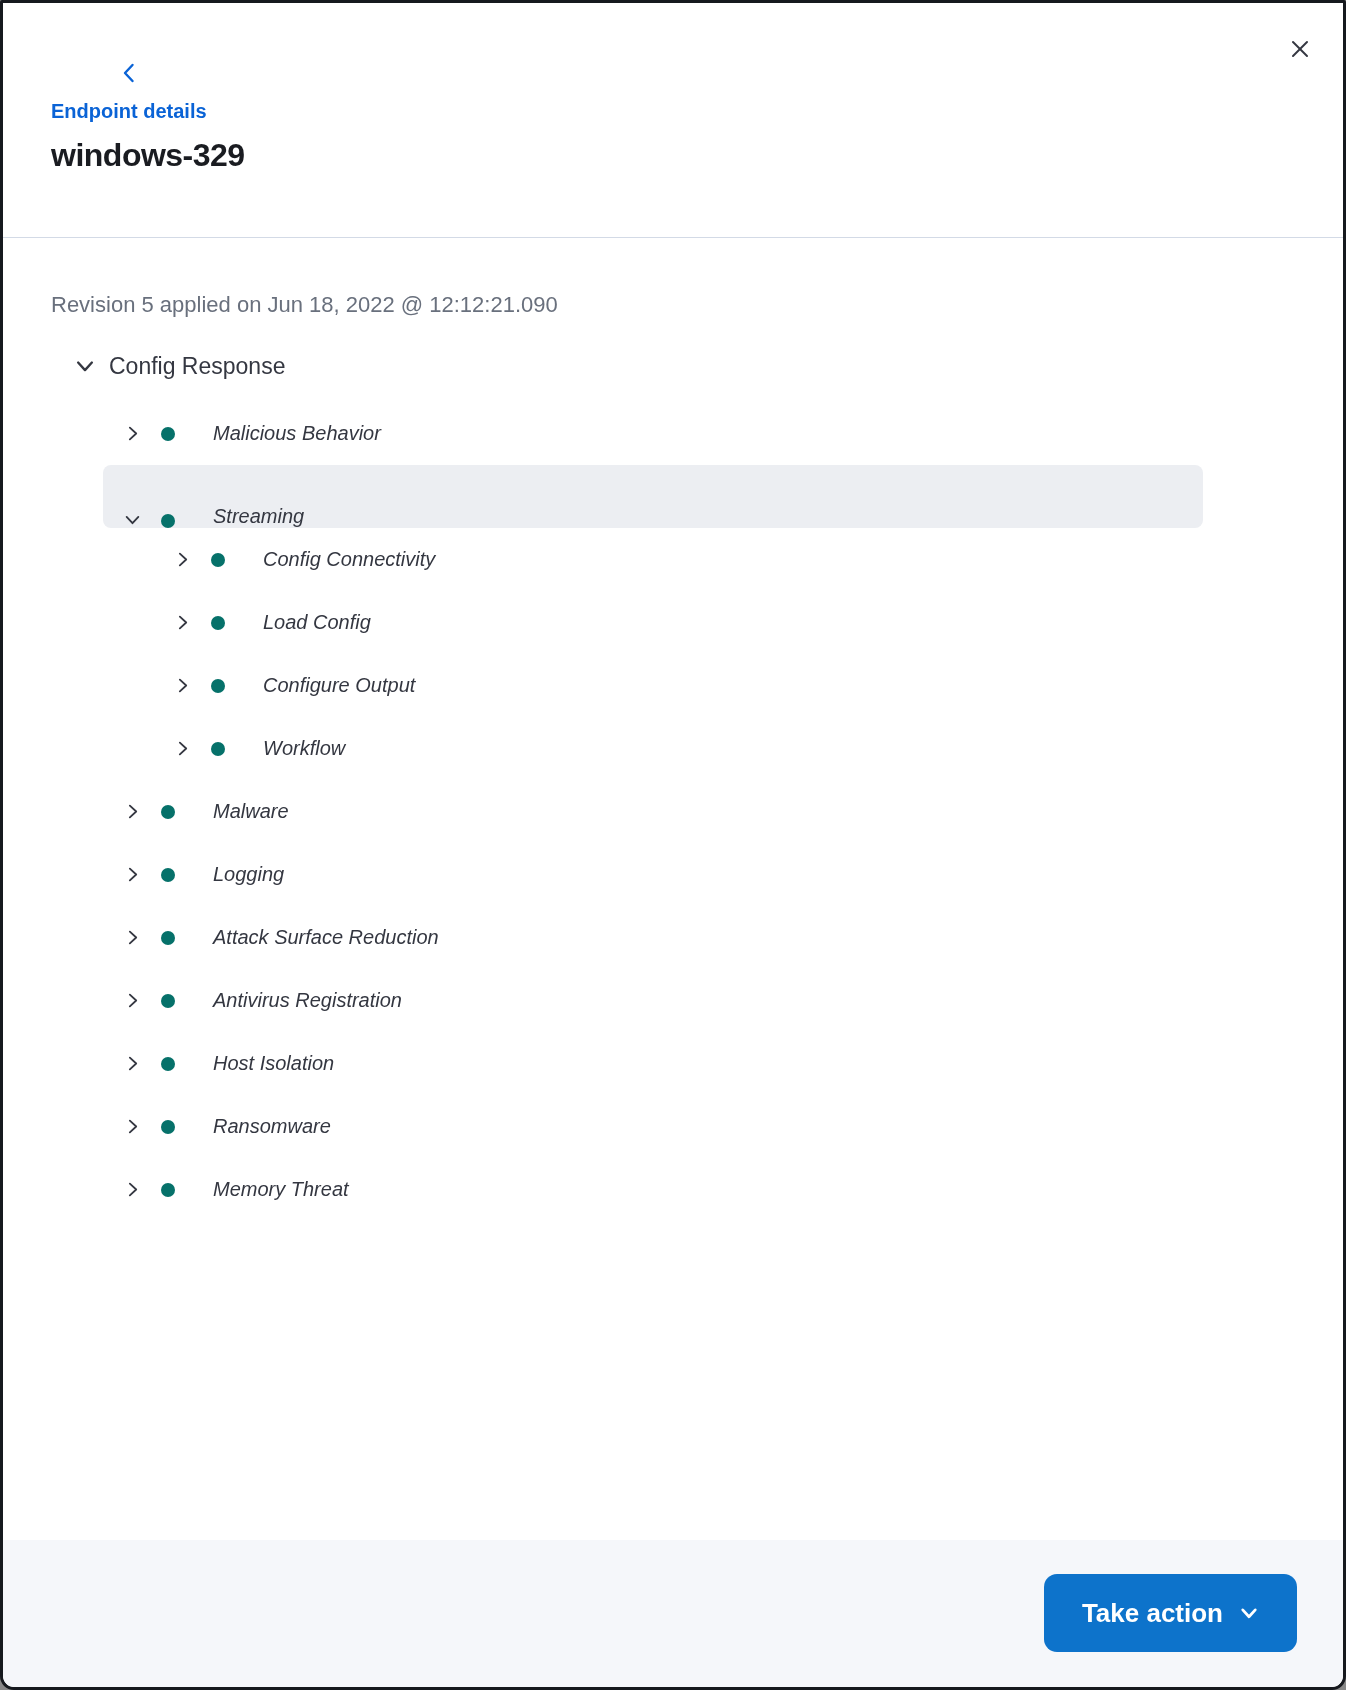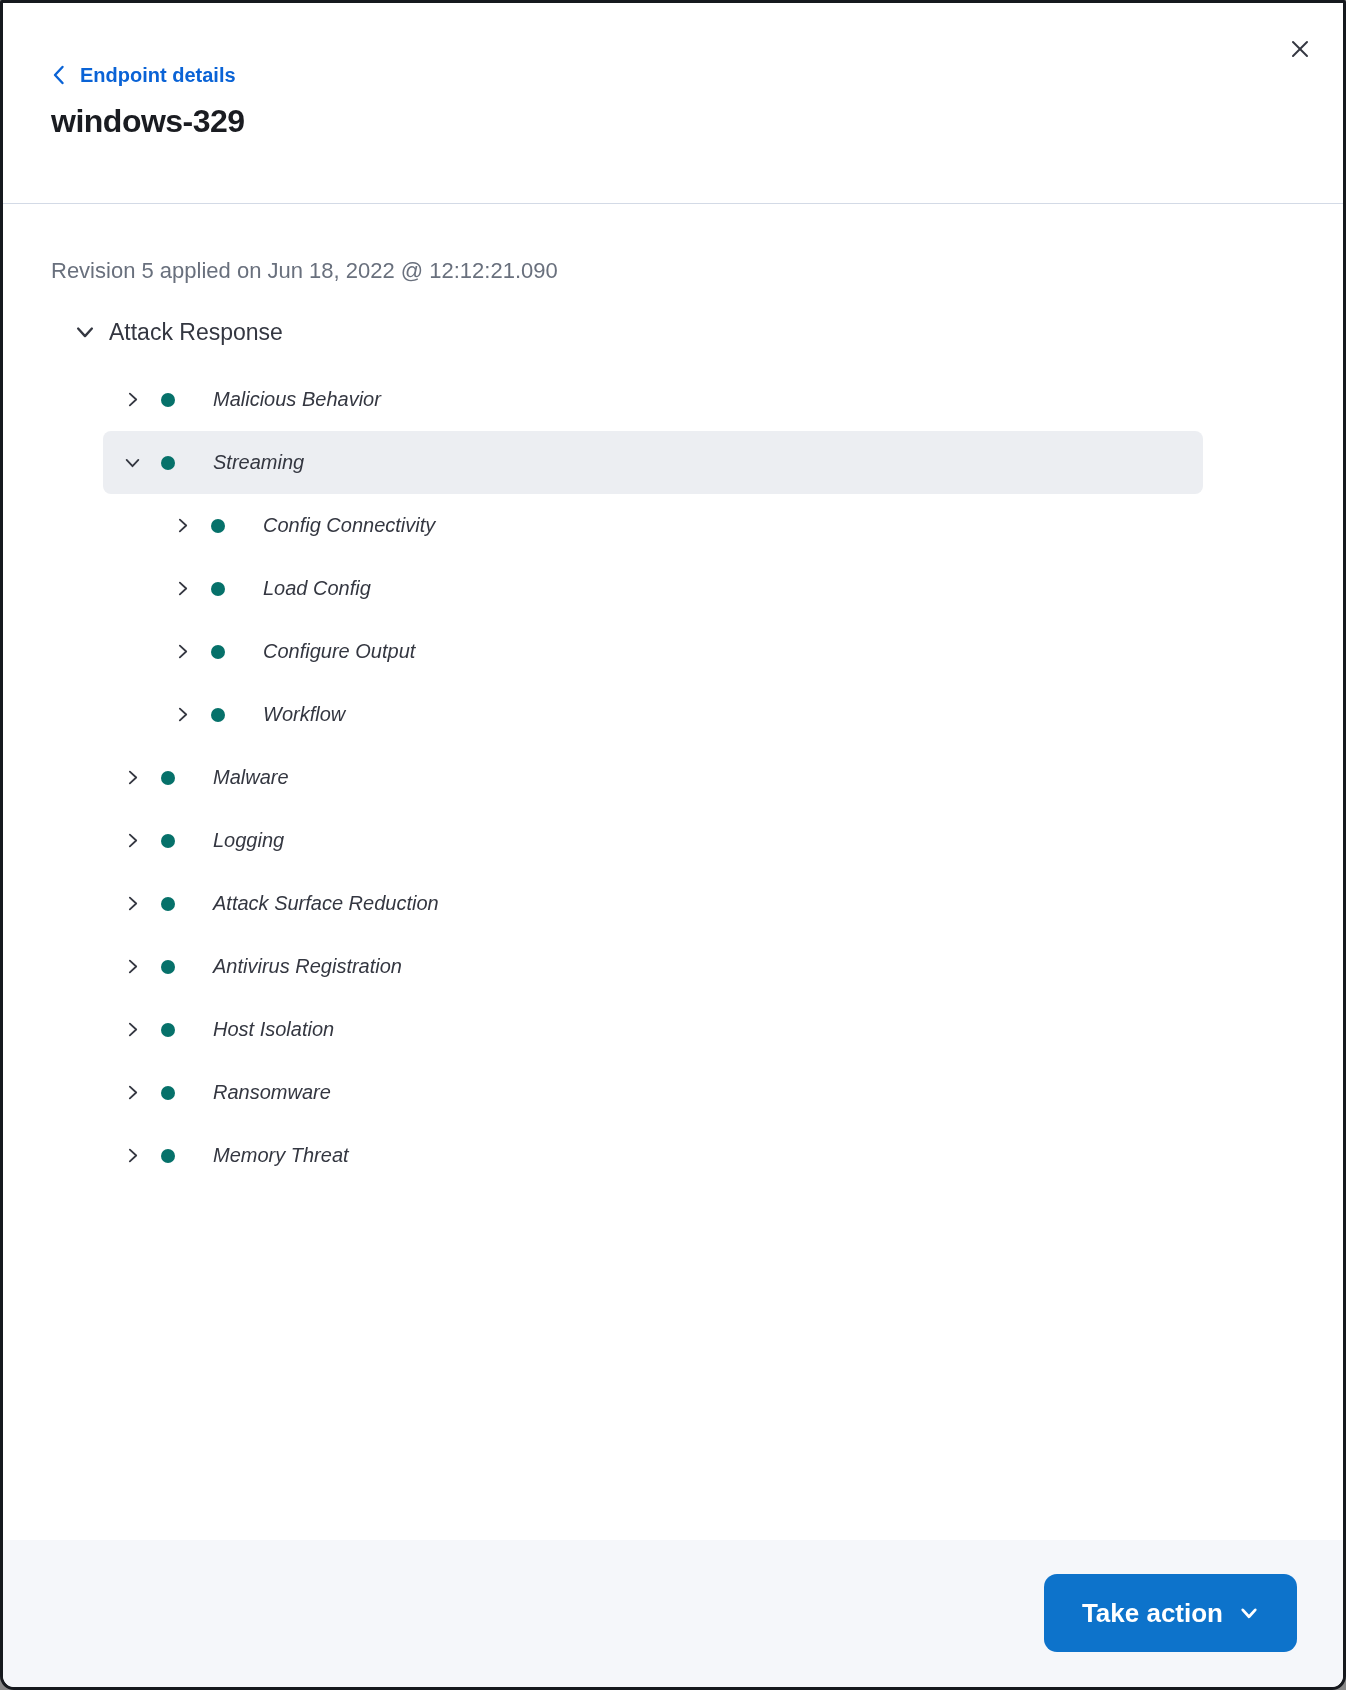--- a/index.html
+++ b/index.html
@@ -26,20 +26,21 @@
     overflow:hidden;
   }
   
   .header{padding:59px 48px 0 48px;}
   .back-link{
     display:inline-flex;align-items:center;gap:14px;
     color:var(--link-blue);
     font-size:20px;font-weight:700;
     text-decoration:none;cursor:pointer;
     line-height:26px;
+    flex-direction:column;
   }
   .back-link svg{display:block;}
   .page-title{
     margin-top:9px;
     font-size:32px;line-height:44px;font-weight:700;
     color:var(--title);
     letter-spacing:-0.5px;
   }
   .close-btn{
     position:absolute;top:29px;right:26px;
@@ -68,21 +69,21 @@
   .tree-row{
     display:flex;align-items:center;
     height:63px;
     margin-left:52px;margin-right:92px;
     border-radius:8px;
     cursor:pointer;
     font-style:italic;
   }
   .tree-row.level-1{padding-left:20px;}
   .tree-row.level-2{padding-left:70px;}
-  .tree-row.selected{background:var(--row-bg);}
+  .tree-row.selected{background:var(--row-bg);align-items:flex-end;}
   .chev{
     width:18px;height:18px;flex:0 0 18px;
     margin-right:20px;
     display:flex;align-items:center;justify-content:center;
   }
   .chev svg{display:block;transition:transform .15s;}
   .tree-row.expanded .chev svg{transform:rotate(90deg);}
   .dot{
     width:14px;height:14px;flex:0 0 14px;
     border-radius:50%;
@@ -141,21 +142,21 @@
   <div class="main">
     <p class="revision">Revision 5 applied on Jun 18, 2022 @ 12:12:21.090</p>
 
     <div class="tree">
       <div class="tree-root-row">
         <span class="root-chev">
           <svg width="22" height="22" viewBox="0 0 16 16" fill="none" stroke="#343741" stroke-width="1.7" stroke-linecap="round" stroke-linejoin="round">
             <path d="M3 5.5 L8 11 L13 5.5"></path>
           </svg>
         </span>
-        <span class="tree-root-label">Attack Response</span>
+        <span class="tree-root-label">Config Response</span>
       </div>
       <div class="tree-items" id="tree-items">
           <div class="tree-row level-1">
     <span class="chev">
       <svg width="17" height="17" viewBox="0 0 16 16" fill="none" stroke="#343741" stroke-width="1.7" stroke-linecap="round" stroke-linejoin="round">
         <path d="M5.5 2.5 L11.5 8 L5.5 13.5"></path>
       </svg>
     </span>
     <span class="dot"></span>
     <span class="label">Malicious Behavior</span>

